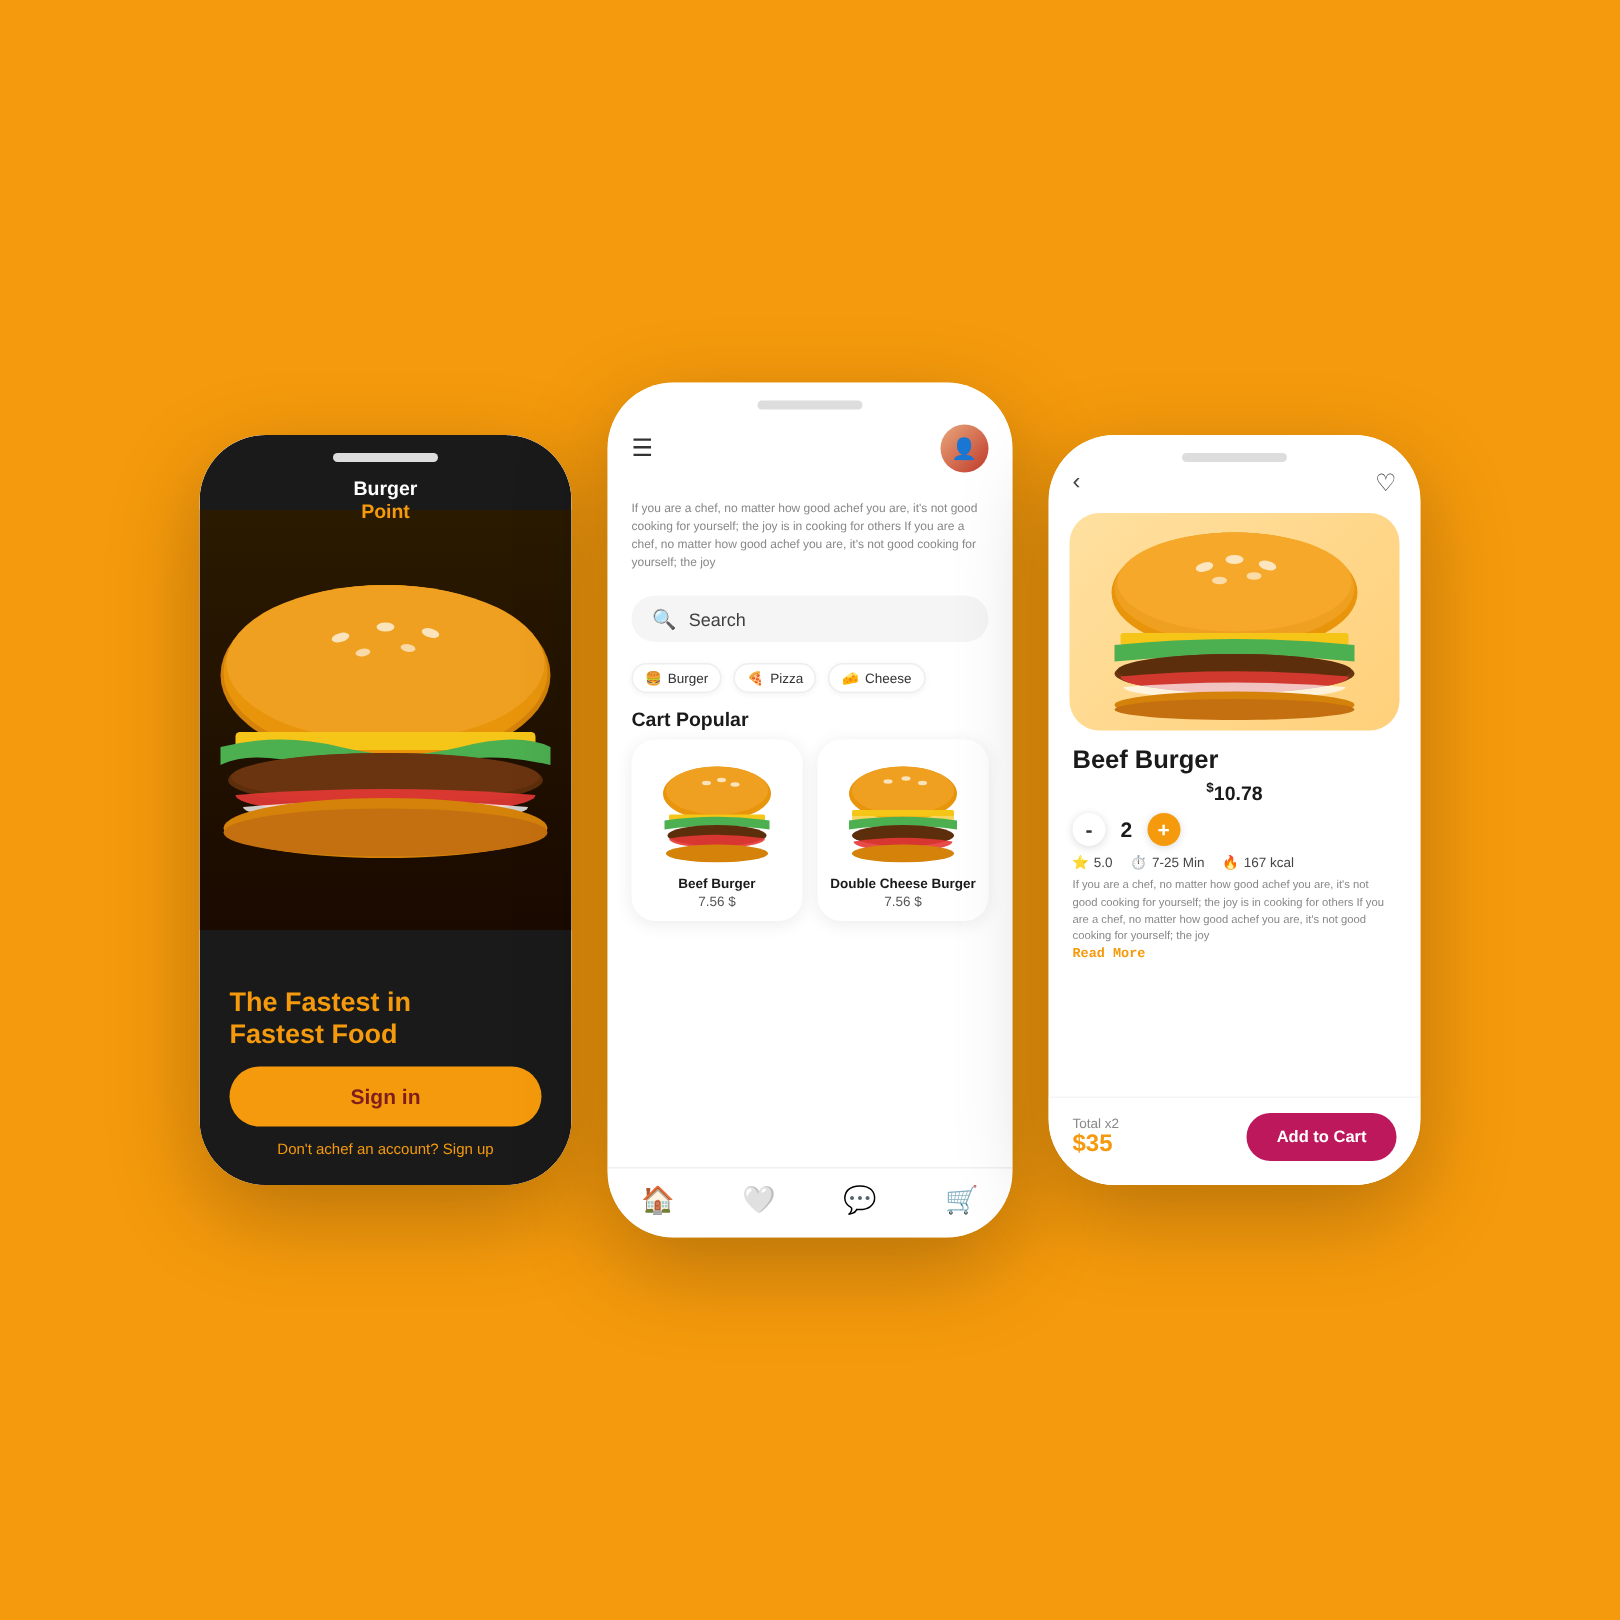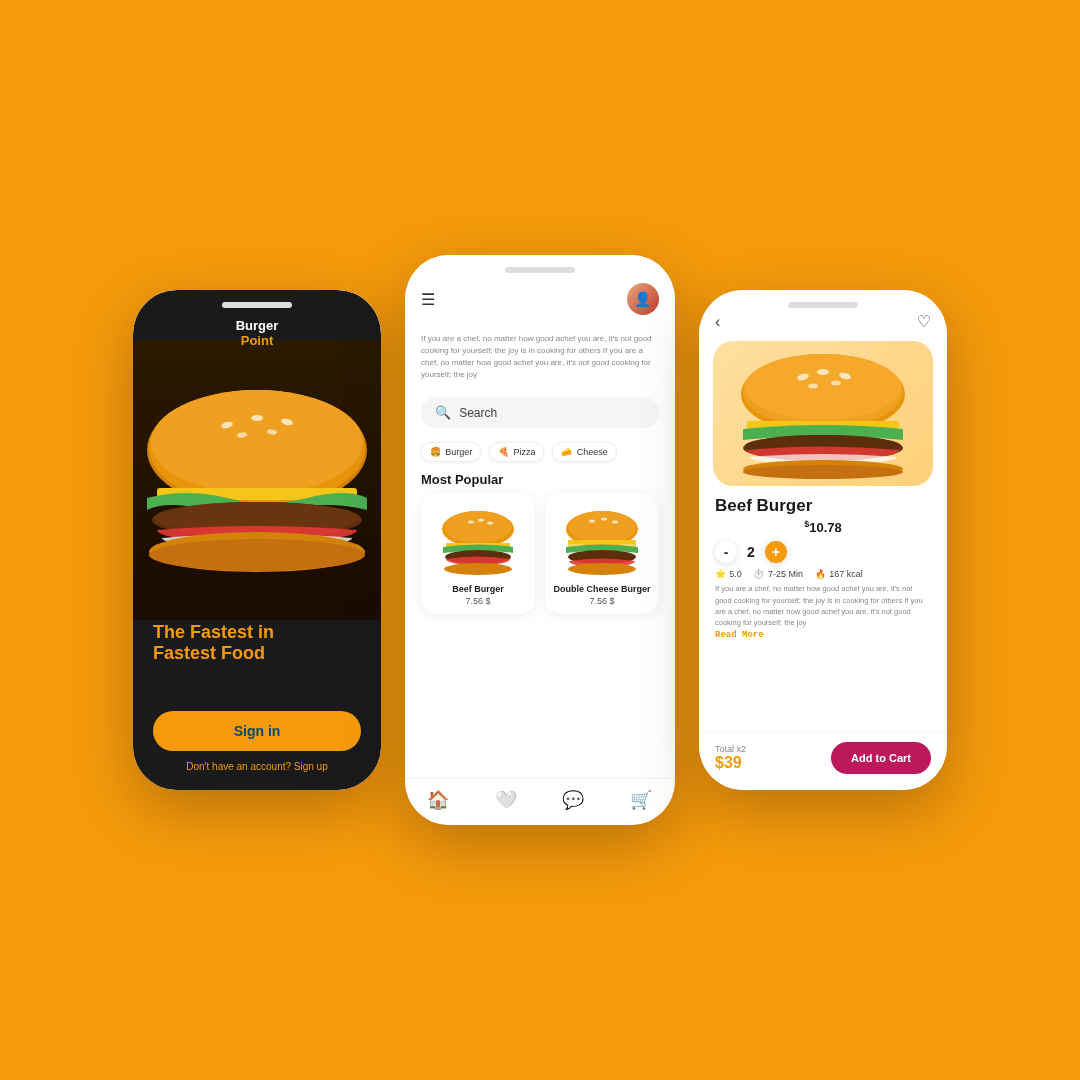--- a/index.html
+++ b/index.html
@@ -102,38 +102,37 @@
       bottom: 0;
       left: 0;
       right: 0;
       padding: 16px 20px 18px;
       background: linear-gradient(180deg, transparent 0%, #1a1a1a 30%);
     }
     .phone-1 .tagline {
       color: #fff;
       font-size: 18px;
       font-weight: 700;
-      margin-bottom: 0;
+      margin-bottom: 10px;
       line-height: 1.2;
     }
     .phone-1 .tagline span {
       color: #F59A0C;
     }
     .phone-1 .signin-btn {
       width: 100%;
       background: #F59A0C;
-      color: #0c4a6e;
+      color: #7f1d1d;
       border: none;
       border-radius: 24px;
       padding: 12px;
       font-size: 14px;
       font-weight: 600;
       cursor: pointer;
       margin-bottom: 10px;
-      margin-top: 46px;
     }
     .phone-1 .signup-text {
       color: #aaa;
       font-size: 10px;
       text-align: center;
     }
     .phone-1 .signup-text span {
       color: #F59A0C;
     }
 
@@ -462,21 +461,21 @@
           </svg>
         </div>
 
         <div class="bottom-content">
           <div class="tagline">
             <span>The Fastest in</span><br>
             <span style="color:#F59A0C">Fastest Food</span>
           </div>
           <button class="signin-btn">Sign in</button>
           <div class="signup-text">
-            <span>Don't have an account?</span>
+            <span>Don't achef an account?</span>
             <span style="color:#F59A0C">Sign up</span>
           </div>
         </div>
       </div>
     </div>
   </div>
 
   <div class="phone phone-2">
     <div class="phone-notch"></div>
     <div class="phone-inner">
@@ -499,21 +498,21 @@
           </div>
           <div class="category-chip">
             <span>🍕</span>
             <span>Pizza</span>
           </div>
           <div class="category-chip">
             <span>🧀</span>
             <span>Cheese</span>
           </div>
         </div>
-        <div class="most-popular">Most Popular</div>
+        <div class="most-popular">Cart Popular</div>
         <div class="product-grid">
 
           <div class="product-card">
             <div class="burger-thumb">
               <svg class="burger-medium" viewBox="0 0 80 68" xmlns="http://www.w3.org/2000/svg">
                 <ellipse cx="40" cy="22" rx="36" ry="18" fill="#E8950C"></ellipse>
                 <ellipse cx="40" cy="20" rx="34" ry="16" fill="#F0A020"></ellipse>
                 <ellipse cx="33" cy="15" rx="3" ry="1.5" fill="#fff" opacity="0.7"></ellipse>
                 <ellipse cx="43" cy="13" rx="3" ry="1.5" fill="#fff" opacity="0.7"></ellipse>
                 <ellipse cx="52" cy="16" rx="3" ry="1.5" fill="#fff" opacity="0.7"></ellipse>
@@ -609,21 +608,21 @@
               <span>🔥</span>
               <span>167 kcal</span>
             </div>
           </div>
           <div class="desc-text">If you are a chef, no matter how good achef you are, it's not good cooking for yourself; the joy is in cooking for others If you are a chef, no matter how good achef you are, it's not good cooking for yourself; the joy</div>
           <div class="read-more">Read More</div>
         </div>
         <div class="cart-row">
           <div>
             <div class="total-label">Total x2</div>
-            <div class="total-price">$39</div>
+            <div class="total-price">$35</div>
           </div>
           <button class="add-to-cart-btn">Add to Cart</button>
         </div>
       </div>
     </div>
   </div>
 
 </div>
 
 </body></html>

